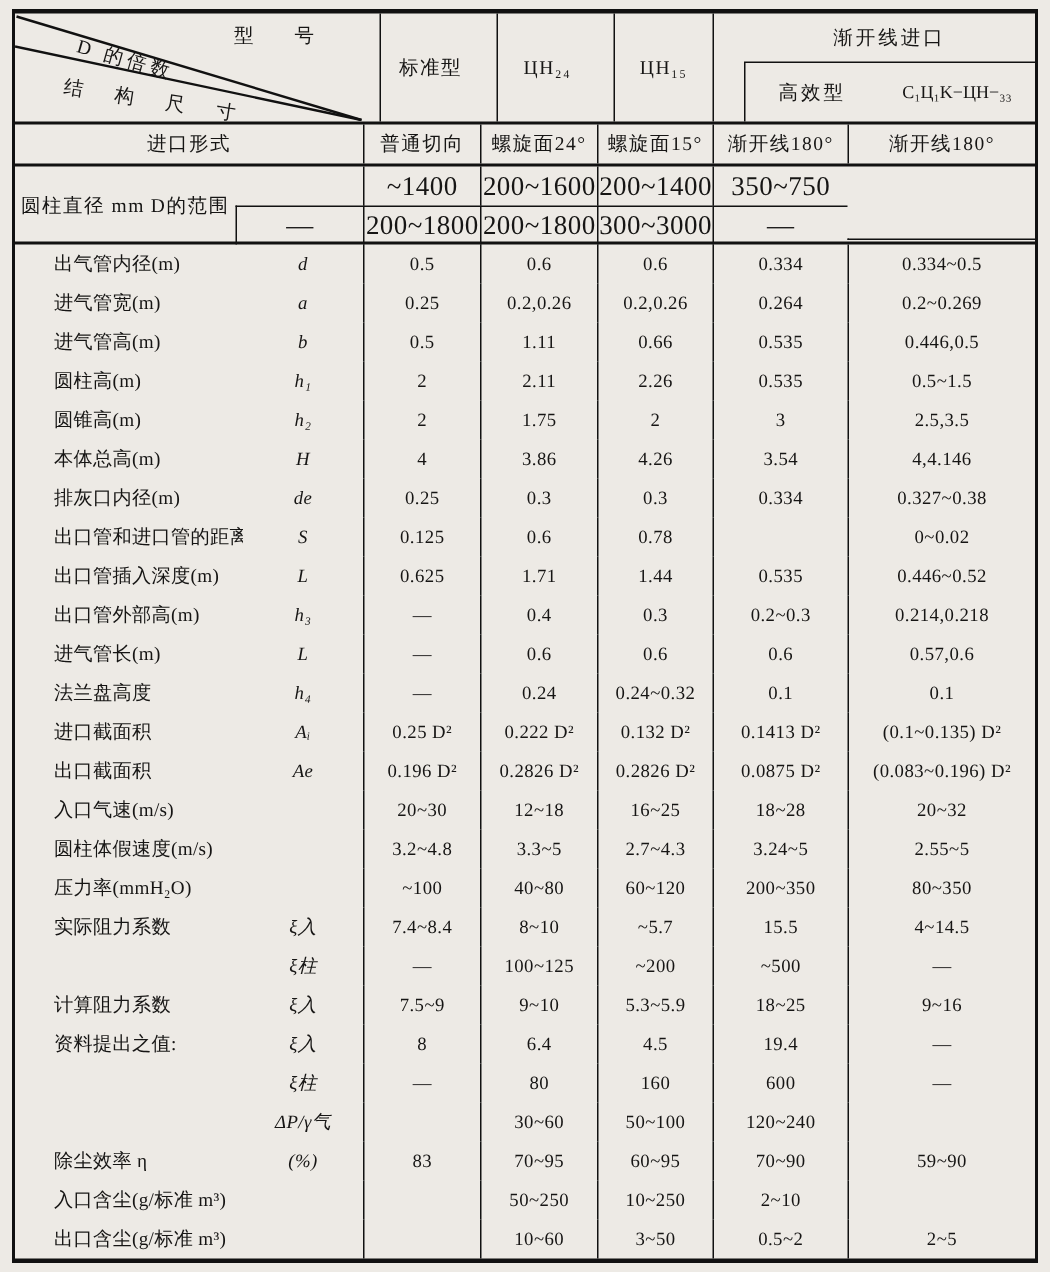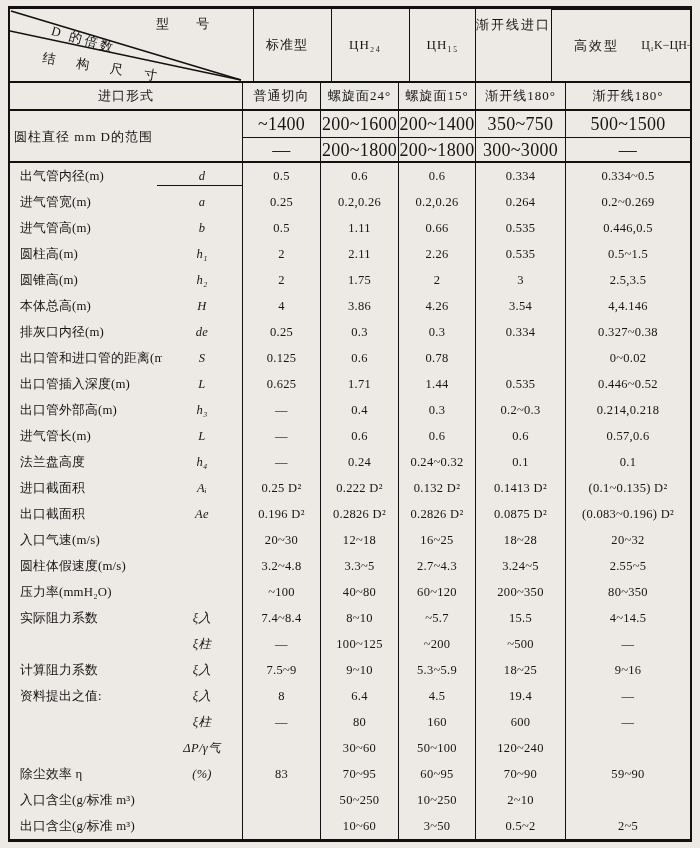--- a/index.html
+++ b/index.html
@@ -18,21 +18,21 @@
          height:74px; border-bottom:2px solid #111; }
   .colh { border-left:1.5px solid #111; font-size:13px; letter-spacing:1px;margin-left:11px; }
   .diag { position:relative; }
   .diag svg { position:absolute; inset:0; width:100%; height:100%; }
   .diag line { stroke:#111; stroke-width:1.6; }
   .diag-model { position:absolute; left:146px; top:6px; font-size:13px; letter-spacing:12px; }
   .diag-mult  { position:absolute; left:44px; top:13px; font-size:13px; letter-spacing:3px;
                 transform:rotate(16deg); transform-origin:left top; white-space:nowrap; }
   .diag-dims  { position:absolute; left:34px; top:40px; font-size:13px; letter-spacing:9px;
                 transform:rotate(9deg); transform-origin:left top; white-space:nowrap; }
-  .invol { display:flex; flex-direction:row; border-left:1.5px solid #111; }
+  .invol { display:flex; flex-direction:column; border-left:1.5px solid #111;padding-left:20px; }
   .invol-title { height:32px; display:flex; align-items:center; justify-content:center;
                  font-size:13px; letter-spacing:2px; }
   .invol-subs { flex:1; display:grid; grid-template-columns:90px auto; border-top:1.5px solid #111; }
   .invol-subs .sub2 { border-left:1.5px solid #111; font-size:13px; letter-spacing:2px; }
   .invol-subs .sub1 { font-size:12px; letter-spacing:0; }
 
   
   .inlet-row { display:grid; grid-template-columns:232px 78px 78px 77px 90px auto;
                height:28px; border-bottom:2px solid #111; }
   .inlet-row .cell { font-size:13px; letter-spacing:1px; }
@@ -43,21 +43,21 @@
           grid-template-rows:26px 26px; height:52px; border-bottom:2.5px solid #111; }
   .diam-label { grid-row:1/3; display:flex; flex-direction:row; align-items:center;
                 justify-content:center; gap:4px; font-size:13px; letter-spacing:1px; }
   .diam .c { border-left:1.2px solid #111; }
   .diam .r2 { border-top:1.2px solid #111; }
   .diam .cell { font-size:18px; }
   .diam .sublab { font-size:13px; letter-spacing:1px;margin-top:48px; }
 
   
   .drow { display:grid; grid-template-columns:152px 80px 78px 78px 77px 90px auto; height:26px; }
-  .drow .lab { justify-content:flex-start; padding-left:10px; text-align:right;
+  .drow .lab { justify-content:flex-start; padding-left:26px; text-align:right;
                font-size:12.8px; letter-spacing:0.2px; white-space:nowrap; }
   .drow .sym { font-style:italic; font-size:12.5px; }
   .drow .v { border-left:1.5px solid #111; }
 </style>
 </head>
 <body>
 
 <div class="paper">
   <div class="table">
 
@@ -95,21 +95,20 @@
     <div class="diam" id="diam-section">
       <div class="diam-label">
         <div>圆柱直径 mm</div>
         <div>D的范围</div>
       </div>
     <div class="cell c sublab">我国现有</div>
         <div class="cell c">~1400</div>
         <div class="cell c">200~1600</div>
         <div class="cell c">200~1400</div>
         <div class="cell c">350~750</div>
-        <div class="cell c">500~1500</div>
         <div class="cell c sublab r2">苏联规定</div>
         <div class="cell c r2">—</div>
         <div class="cell c r2">200~1800</div>
         <div class="cell c r2">200~1800</div>
         <div class="cell c r2">300~3000</div>
         <div class="cell c r2">—</div>
       </div>
 
     <div id="data-rows">
         <div class="drow">

